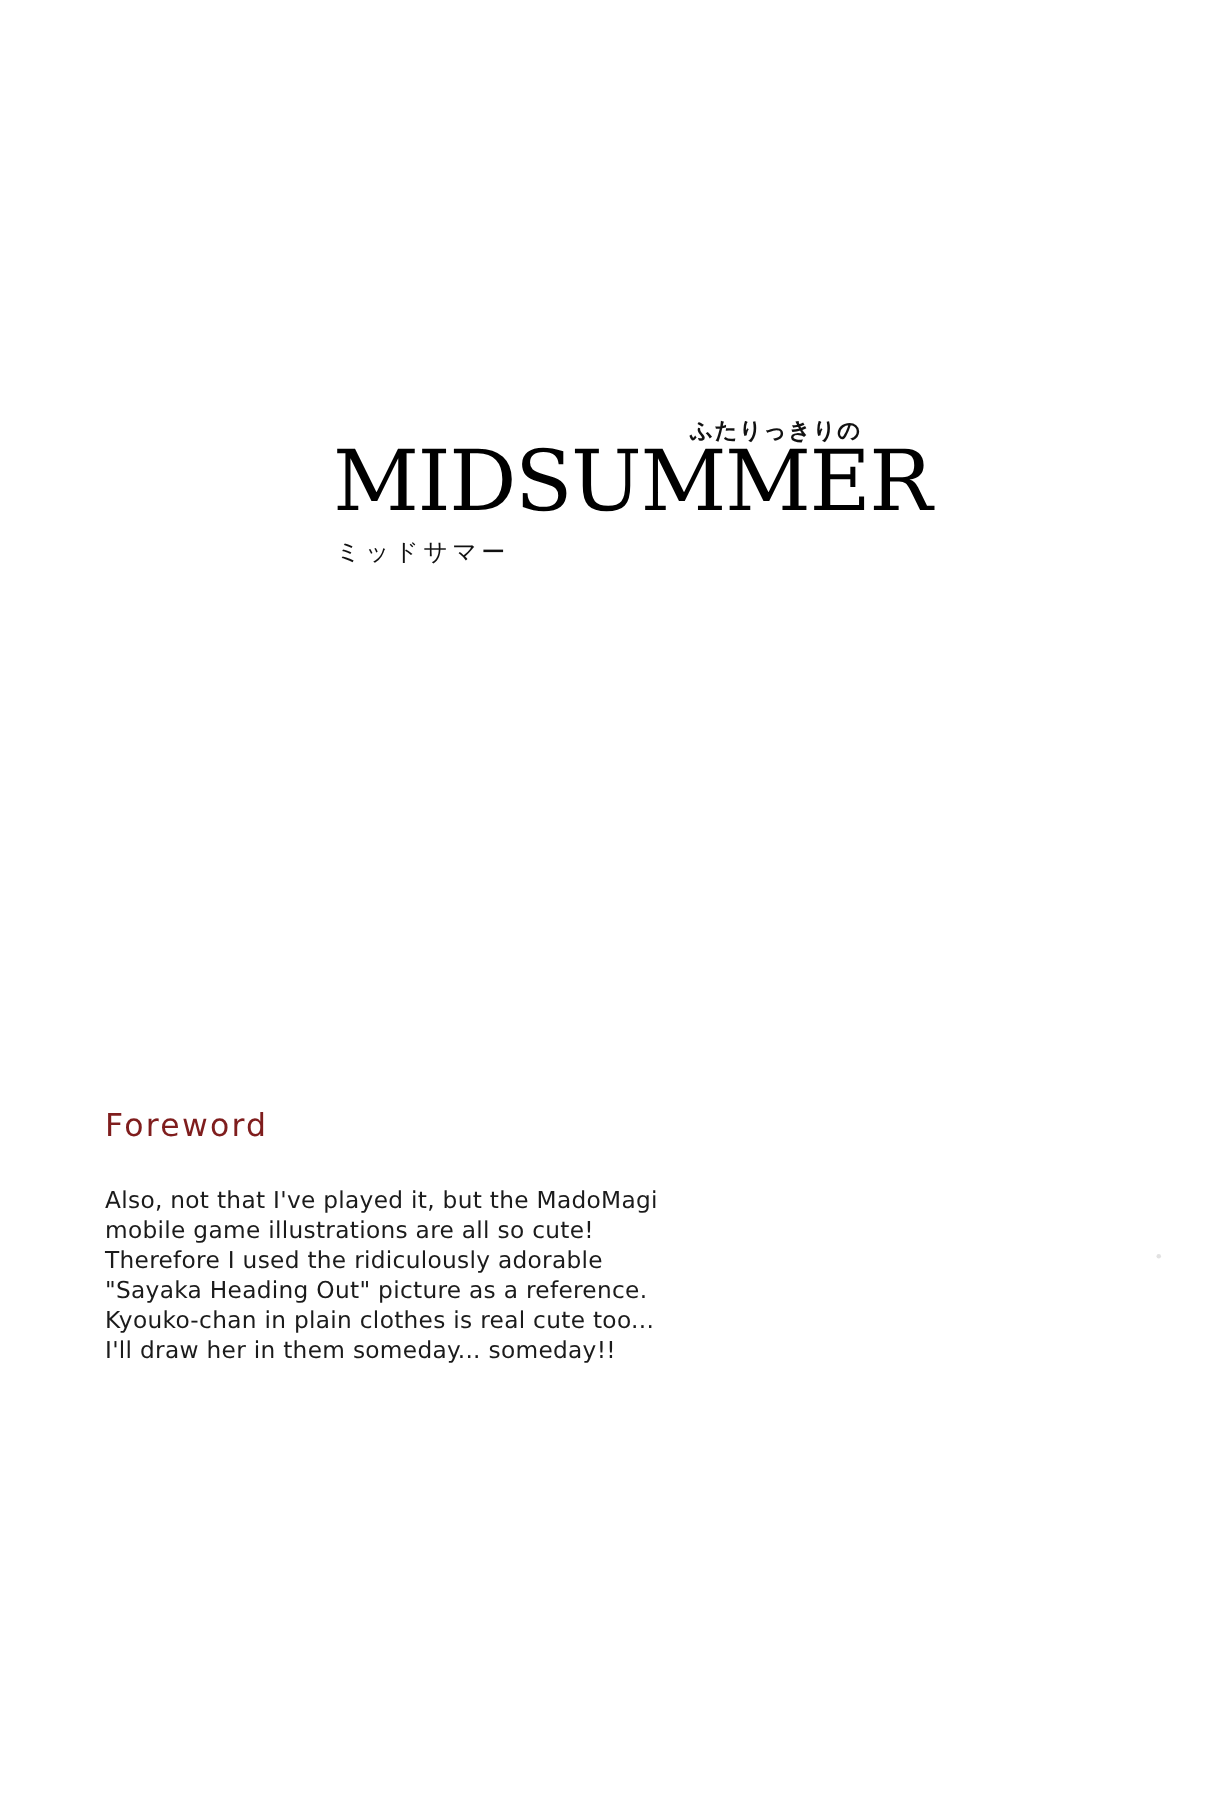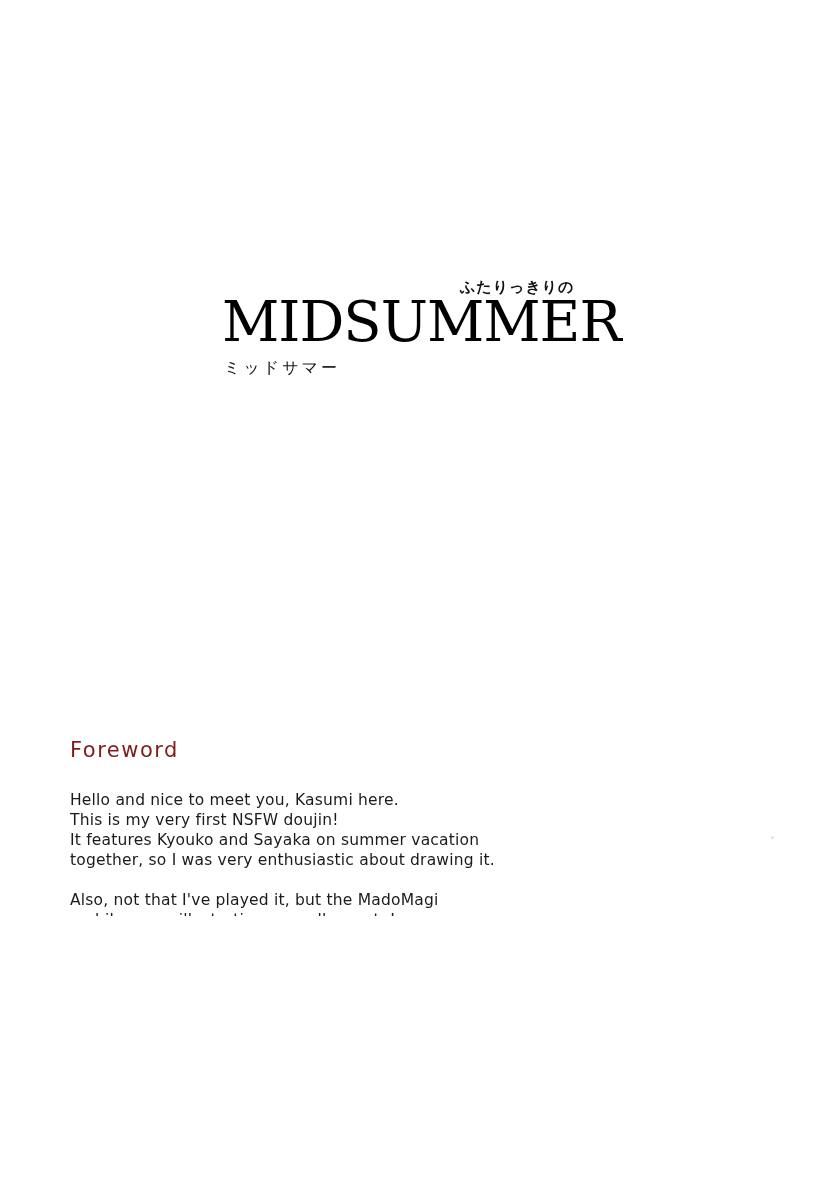--- a/index.html
+++ b/index.html
@@ -112,24 +112,20 @@
 
   <div class="title-block">
     <div class="title-ruby">ふたりっきりの</div>
     <div class="title-main">MIDSUMMER</div>
     <div class="title-sub">ミッドサマー</div>
   </div>
 
   <div class="foreword-heading">Foreword</div>
 
   <div class="foreword-body">
-    <p class="para">Hello and nice to meet you, Kasumi here.
-This is my very first NSFW doujin!
-It features Kyouko and Sayaka on summer vacation
-together, so I was very enthusiastic about drawing it.</p>
     <p class="para">Also, not that I've played it, but the MadoMagi
 mobile game illustrations are all so cute!
 Therefore I used the ridiculously adorable
 "Sayaka Heading Out" picture as a reference.
 Kyouko-chan in plain clothes is real cute too...
 I'll draw her in them someday... someday!!</p>
   </div>
 
   <div class="signature">Kasumi</div>
 

